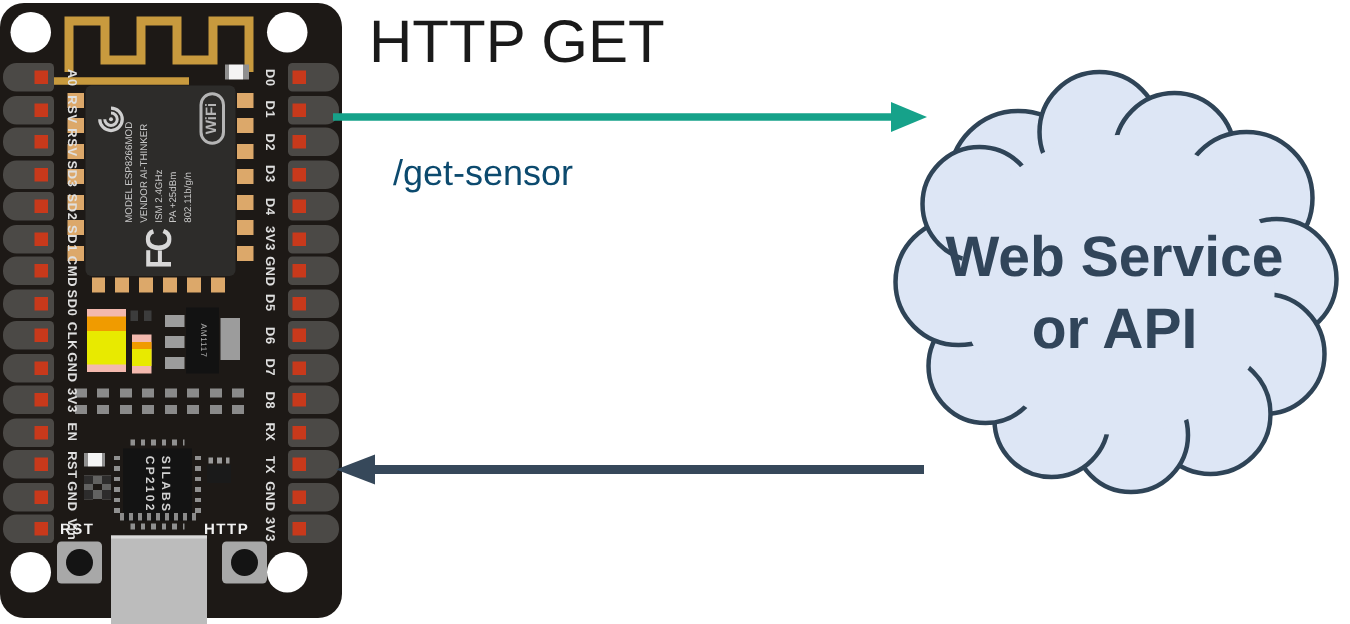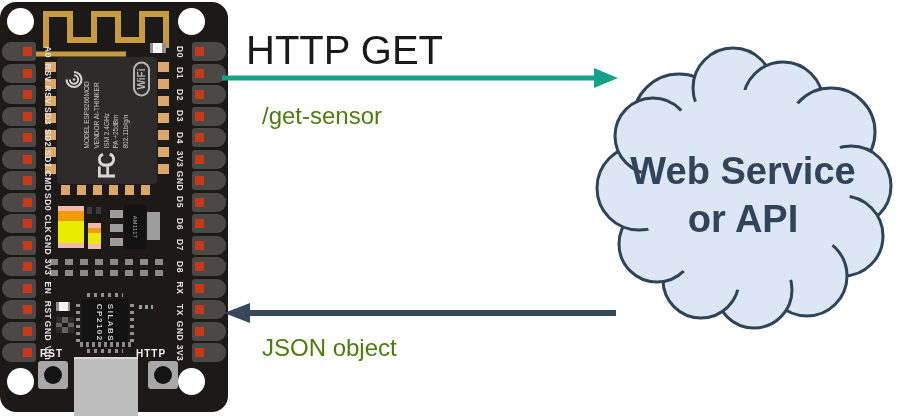--- a/index.html
+++ b/index.html
@@ -1,22 +1,22 @@
 <!DOCTYPE html>
 <html style="--request_arrow: #16a28a; --response_arrow: #36485a; --cloud_fill: #dde6f5; --cloud_stroke: #2f4457; --cloud_text: #31455a; --board_bg: #1d1916; --pin_red: #c8391b; --gold: #c89a3e;"><head>
 <meta charset="utf-8">
 <style>
   html,body{margin:0;padding:0;background:#fff;}
   #stage{position:relative;width:900px;height:416px;background:#fff;overflow:hidden;
          font-family:"Liberation Sans",sans-serif;}
 
   
   .big-label{position:absolute;color:#1a1a1a;font-size:40px;line-height:1.1;white-space:nowrap;}
-  .sub-label{position:absolute;color:#4d7c0f;font-size:24px;line-height:1.1;white-space:nowrap;}
-  #http-get{left:246px;top:28px;}
+  .sub-label{position:absolute;color:#0c4a6e;font-size:24px;line-height:1.1;white-space:nowrap;}
+  #http-get{left:246px;top:6px;}
   #get-sensor{left:262px;top:103px;}
   #http-resp{left:244px;top:246px;}
   #json-obj{left:262px;top:335px;}
   #req-arrow{position:absolute;left:222px;top:66px;}
   #req-arrow line{stroke:var(--request_arrow);stroke-width:5;}
   #req-arrow polygon{fill:var(--request_arrow);}
   #resp-arrow{position:absolute;left:224px;top:301px;}
   #resp-arrow line{stroke:var(--response_arrow);stroke-width:6;}
   #resp-arrow polygon{fill:var(--response_arrow);}
 
@@ -422,21 +422,20 @@
   <svg id="req-arrow" width="396" height="24" viewBox="0 0 396 24">
     <line x1="0" y1="12" x2="374" y2="12"></line>
     <polygon points="372,2 396,12 372,22"></polygon>
   </svg>
   <div id="get-sensor" class="sub-label">/get-sensor</div>
 
   <svg id="resp-arrow" width="392" height="24" viewBox="0 0 392 24">
     <line x1="24" y1="12" x2="392" y2="12"></line>
     <polygon points="26,2 0,12 26,22"></polygon>
   </svg>
-  <div id="json-obj" class="sub-label">JSON object</div>
 
   <svg id="cloud" width="302" height="302" viewBox="0 0 302 302">
     <circle class="bump" cx="88" cy="84" r="46"></circle>
     <circle class="bump" cx="142" cy="52" r="40"></circle>
     <circle class="bump" cx="192" cy="66" r="40"></circle>
     <circle class="bump" cx="240" cy="96" r="44"></circle>
     <circle class="bump" cx="260" cy="150" r="40"></circle>
     <circle class="bump" cx="252" cy="200" r="40"></circle>
     <circle class="bump" cx="216" cy="240" r="40"></circle>
     <circle class="bump" cx="163" cy="254" r="38"></circle>

